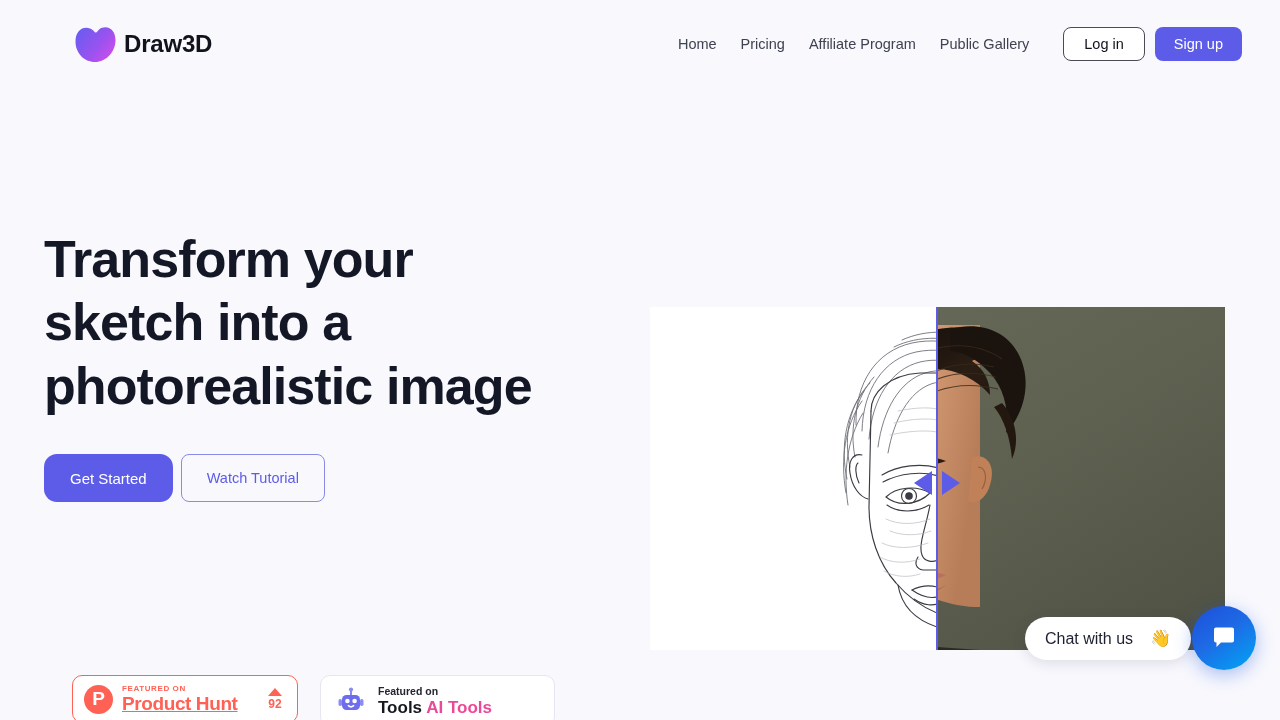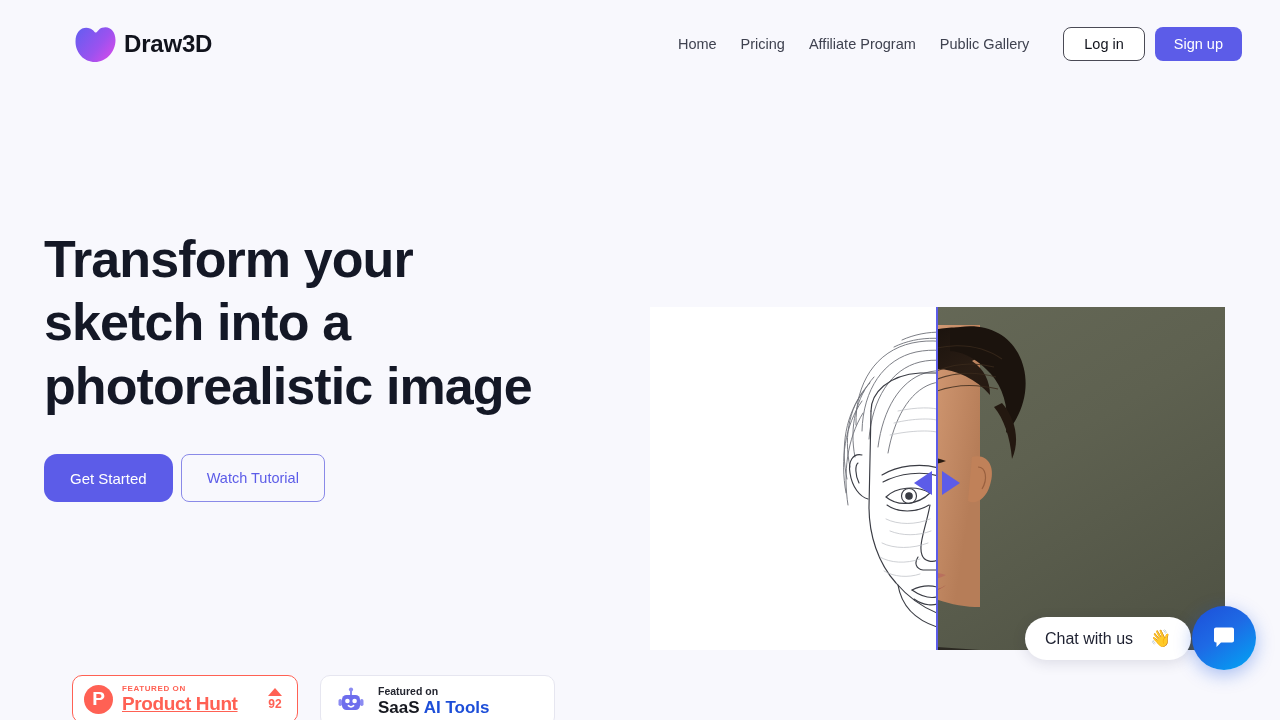--- a/index.html
+++ b/index.html
@@ -123,21 +123,21 @@
     width: 235px; height: 52px;
     border: 1px solid #e6e6f0; border-radius: 10px;
     background: #fff;
     display: flex; align-items: center; padding: 0 16px;
     cursor: pointer;
   }
   .sat-robot { width: 28px; height: 28px; flex: none; }
   .sat-text { margin-left: 13px; }
   .sat-featured { font-size: 10.5px; font-weight: bold; color: #23252f; line-height: 1.35; }
   .sat-name { font-size: 17px; font-weight: bold; color: #16181f; line-height: 1.15; }
-  .sat-name .accent { color: #1d4ed8; }
+  .sat-name .accent { color: #ec4899; }
 
   
   .compare {
     position: absolute; left: 650px; top: 307px;
     width: 575px; height: 343px;
     overflow: hidden; background: #fff;
   }
   .compare-half { position: absolute; top: 0; height: 343px; }
   .half-sketch { left: 0; width: 287px; overflow: hidden; background: #ffffff; }
   .half-photo  { left: 287px; width: 288px; overflow: hidden; background: #5d6050; }
@@ -242,21 +242,21 @@
       <rect x="23" y="12" width="3.5" height="7" rx="1.7" fill="#8b8bf2"></rect>
       <rect x="13.2" y="2.5" width="1.6" height="5.5" fill="#6d6ded"></rect>
       <circle cx="14" cy="2.6" r="2.1" fill="#8b8bf2"></circle>
       <circle cx="10.4" cy="14" r="2.3" fill="#ffffff"></circle>
       <circle cx="17.6" cy="14" r="2.3" fill="#ffffff"></circle>
       <path d="M11.4 18.7 Q14 21 16.6 18.7" stroke="#ffffff" stroke-width="1.7" fill="none" stroke-linecap="round"></path>
     </svg>
     <div class="sat-text">
       <div class="sat-featured">Featured on</div>
       <div class="sat-name">
-        <span>SaaS</span>
+        <span>Tools</span>
         <span class="accent">AI Tools</span>
       </div>
     </div>
   </div>
 
 </div>
 
 <div class="compare">
 
   <div class="compare-half half-sketch">

